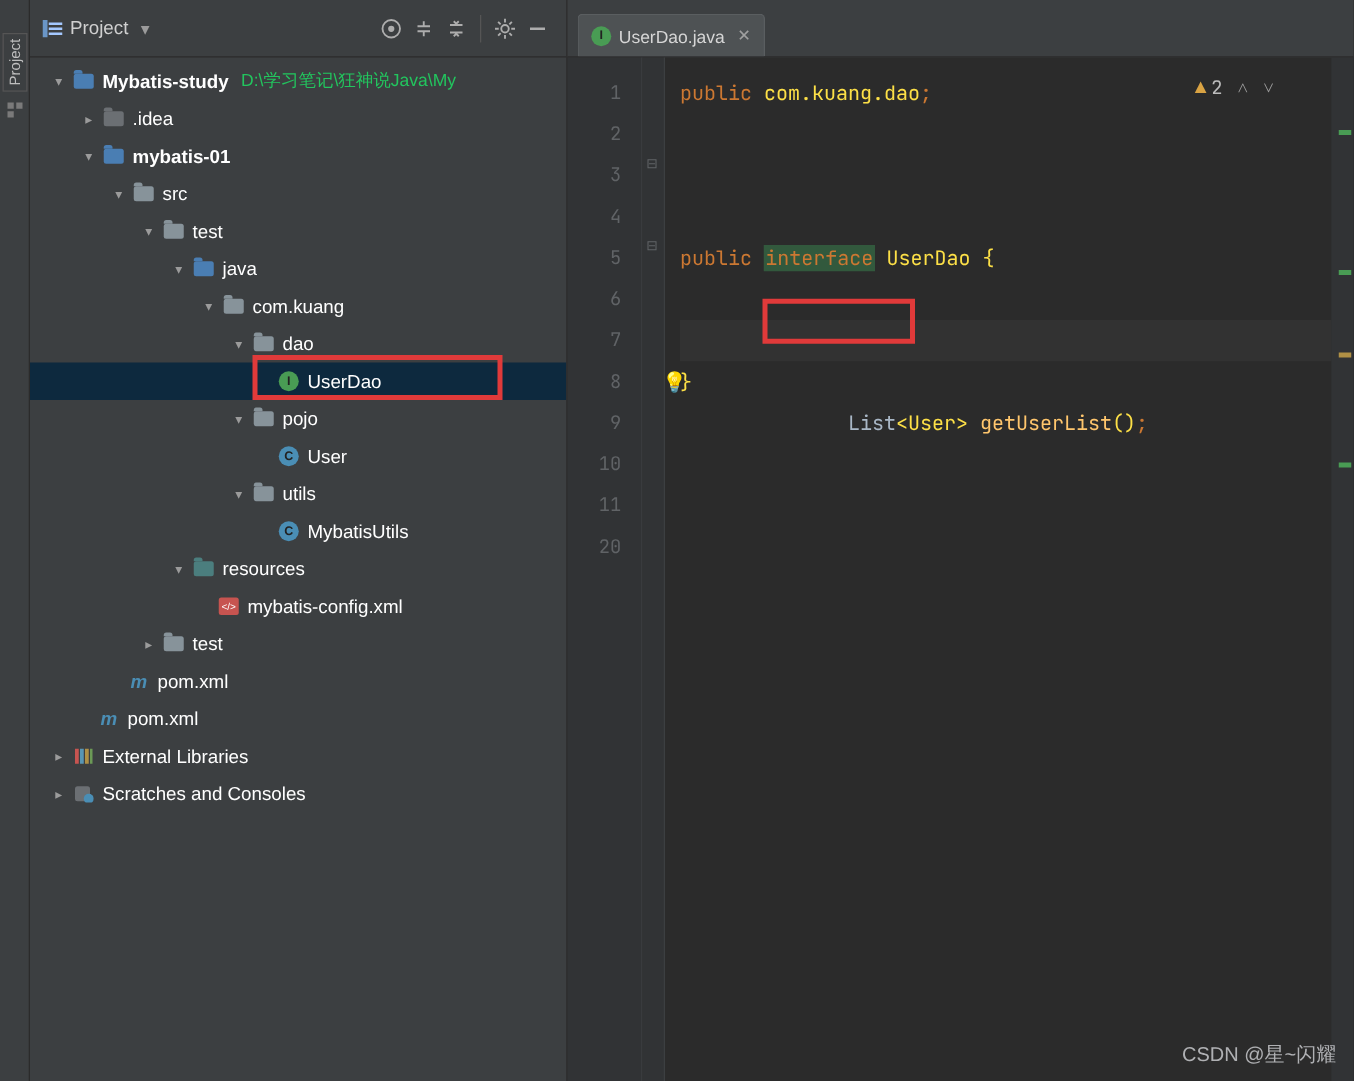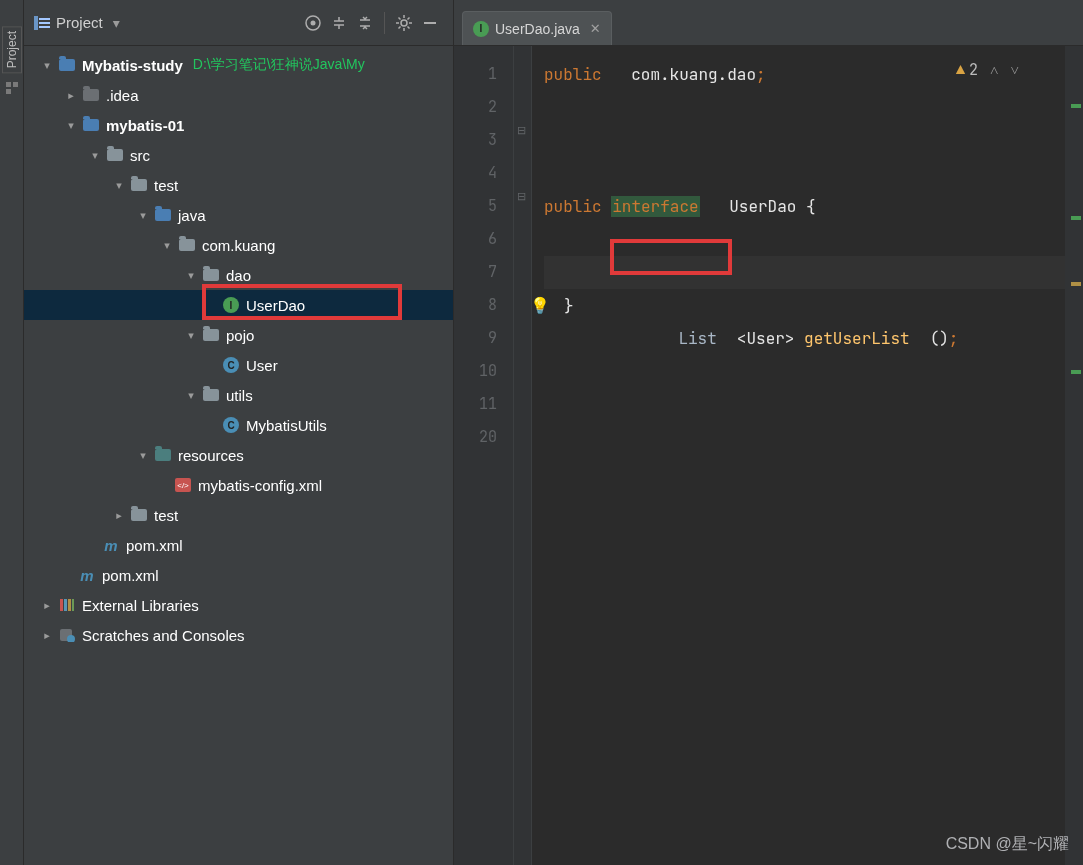--- a/index.html
+++ b/index.html
@@ -94,21 +94,21 @@
   width:18px; background:#313335; border-right:1px solid #3c3f41;
   position:relative;
 }
 .fold-mark { position:absolute; left:3px; color:#606366; font-size:11px;}
 .code {
   flex:1; font-family:"Consolas","JetBrains Mono",monospace; font-size:16px;
   padding:12px 0 0 12px; line-height:33px; position:relative;
 }
 .code .line { height:33px; white-space:pre; }
 .kw { color:#cc7832; }
-.ident { color:#e5e5e5;margin-left:20px; }
+.ident { color:#fde047; }
 .type { color:#a9b7c6; }
 .mtd { color:#ffc66d; }
 .punc { color:#cc7832; }
 .cmt { color:#808080; }
 .hl-dark { background:#32593d; padding:0 1px; }
 .cur-line { background:#323232; }
 
 .redbox-code { position:absolute; border:4px solid #e03a3a; pointer-events:none; }
 
 

